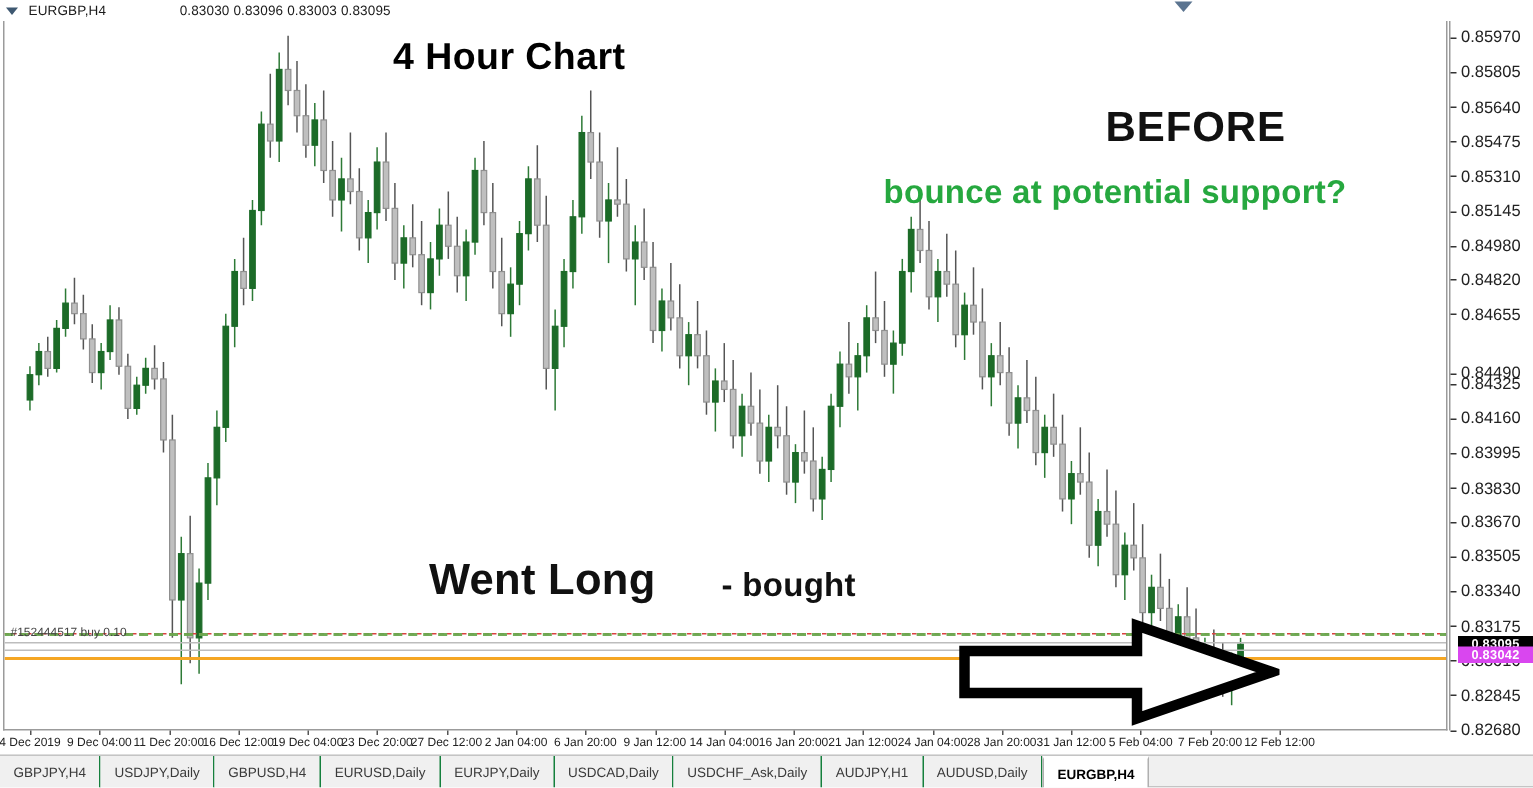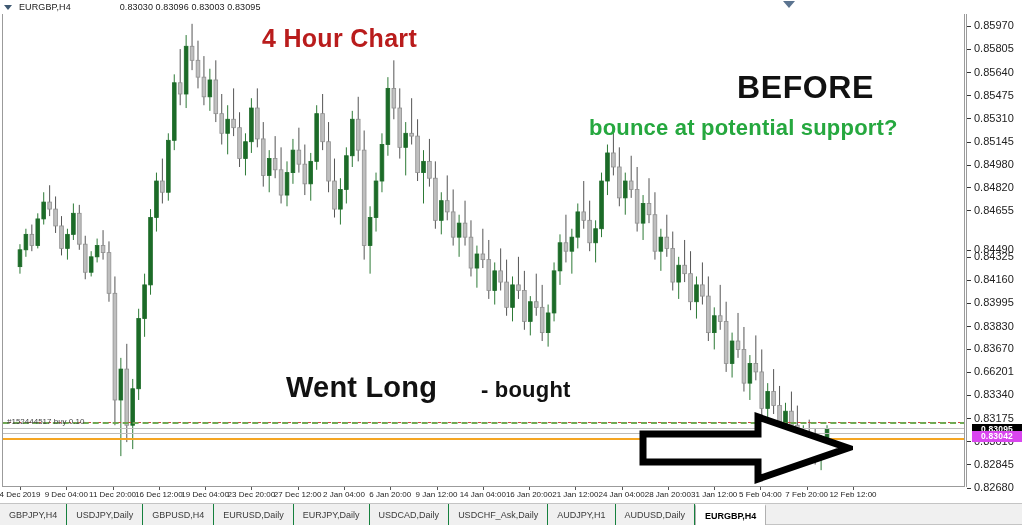--- a/index.html
+++ b/index.html
@@ -100,22 +100,22 @@
     position: absolute; top: 3px;
     font-size: 8px; color: #222; white-space: nowrap;
     transform: translateX(-50%);
   }
   .time-mark {
     position: absolute; top: 0; width: 1px; height: 3px; background: #555;
   }
 
   
   .anno { position: absolute; white-space: nowrap; font-weight: bold; }
-  #anno-4h     { left: 259px; top: 10px;  font-size: 25px; color: #b91c1c; letter-spacing: .3px; }
-  #anno-before { left: 734px; top: 55px;  font-size: 32px; color: #111; letter-spacing: .6px; }
+  #anno-4h     { left: 259px; top: 10px;  font-size: 25px; color: #000000; letter-spacing: .3px; }
+  #anno-before { left: 734px; top: 55px;  font-size: 28px; color: #111; letter-spacing: .6px; }
   #anno-bounce { left: 586px; top: 101px; font-size: 22px; color: #26a83f; letter-spacing: .2px; }
   #anno-went   { left: 283px; top: 357px; font-size: 29px; color: #111; letter-spacing: .2px; }
   #anno-bought { left: 478px; top: 363px; font-size: 22px; color: #111; letter-spacing: .2px; }
 
   #arrow-annotation { position: absolute; left: 635px; top: 398px; }
 
   
   #tab-bar {
     position: absolute; left: 0; top: 503px;
     width: 1022px; height: 22px;
@@ -462,21 +462,21 @@
       <div class="price-tick" style="top: 122.022px;"><span class="dash"></span><span>0.85145</span></div>
       <div class="price-tick" style="top: 145.181px;"><span class="dash"></span><span>0.84980</span></div>
       <div class="price-tick" style="top: 167.638px;"><span class="dash"></span><span>0.84820</span></div>
       <div class="price-tick" style="top: 190.797px;"><span class="dash"></span><span>0.84655</span></div>
       <div class="price-tick" style="top: 230px;"><span class="dash"></span><span>0.84490</span></div>
       <div class="price-tick" style="top: 237.114px;"><span class="dash"></span><span>0.84325</span></div>
       <div class="price-tick" style="top: 260.273px;"><span class="dash"></span><span>0.84160</span></div>
       <div class="price-tick" style="top: 283.432px;"><span class="dash"></span><span>0.83995</span></div>
       <div class="price-tick" style="top: 306.591px;"><span class="dash"></span><span>0.83830</span></div>
       <div class="price-tick" style="top: 329.047px;"><span class="dash"></span><span>0.83670</span></div>
-      <div class="price-tick" style="top: 352.206px;"><span class="dash"></span><span>0.66201</span></div>
+      <div class="price-tick" style="top: 352.206px;"><span class="dash"></span><span>0.83505</span></div>
       <div class="price-tick" style="top: 375.365px;"><span class="dash"></span><span>0.83340</span></div>
       <div class="price-tick" style="top: 398.524px;"><span class="dash"></span><span>0.83175</span></div>
       <div class="price-tick" style="top: 421.682px;"><span class="dash"></span><span>0.83010</span></div>
       <div class="price-tick" style="top: 444.841px;"><span class="dash"></span><span>0.82845</span></div>
       <div class="price-tick" style="top: 468px;"><span class="dash"></span><span>0.82680</span></div>
       <div class="price-badge" id="badge-bid" style="top: 409.752px;">0.83095</div>
       <div class="price-badge" id="badge-order" style="top: 417.191px;">0.83042</div>
     </div>
 
   <div id="time-axis">

